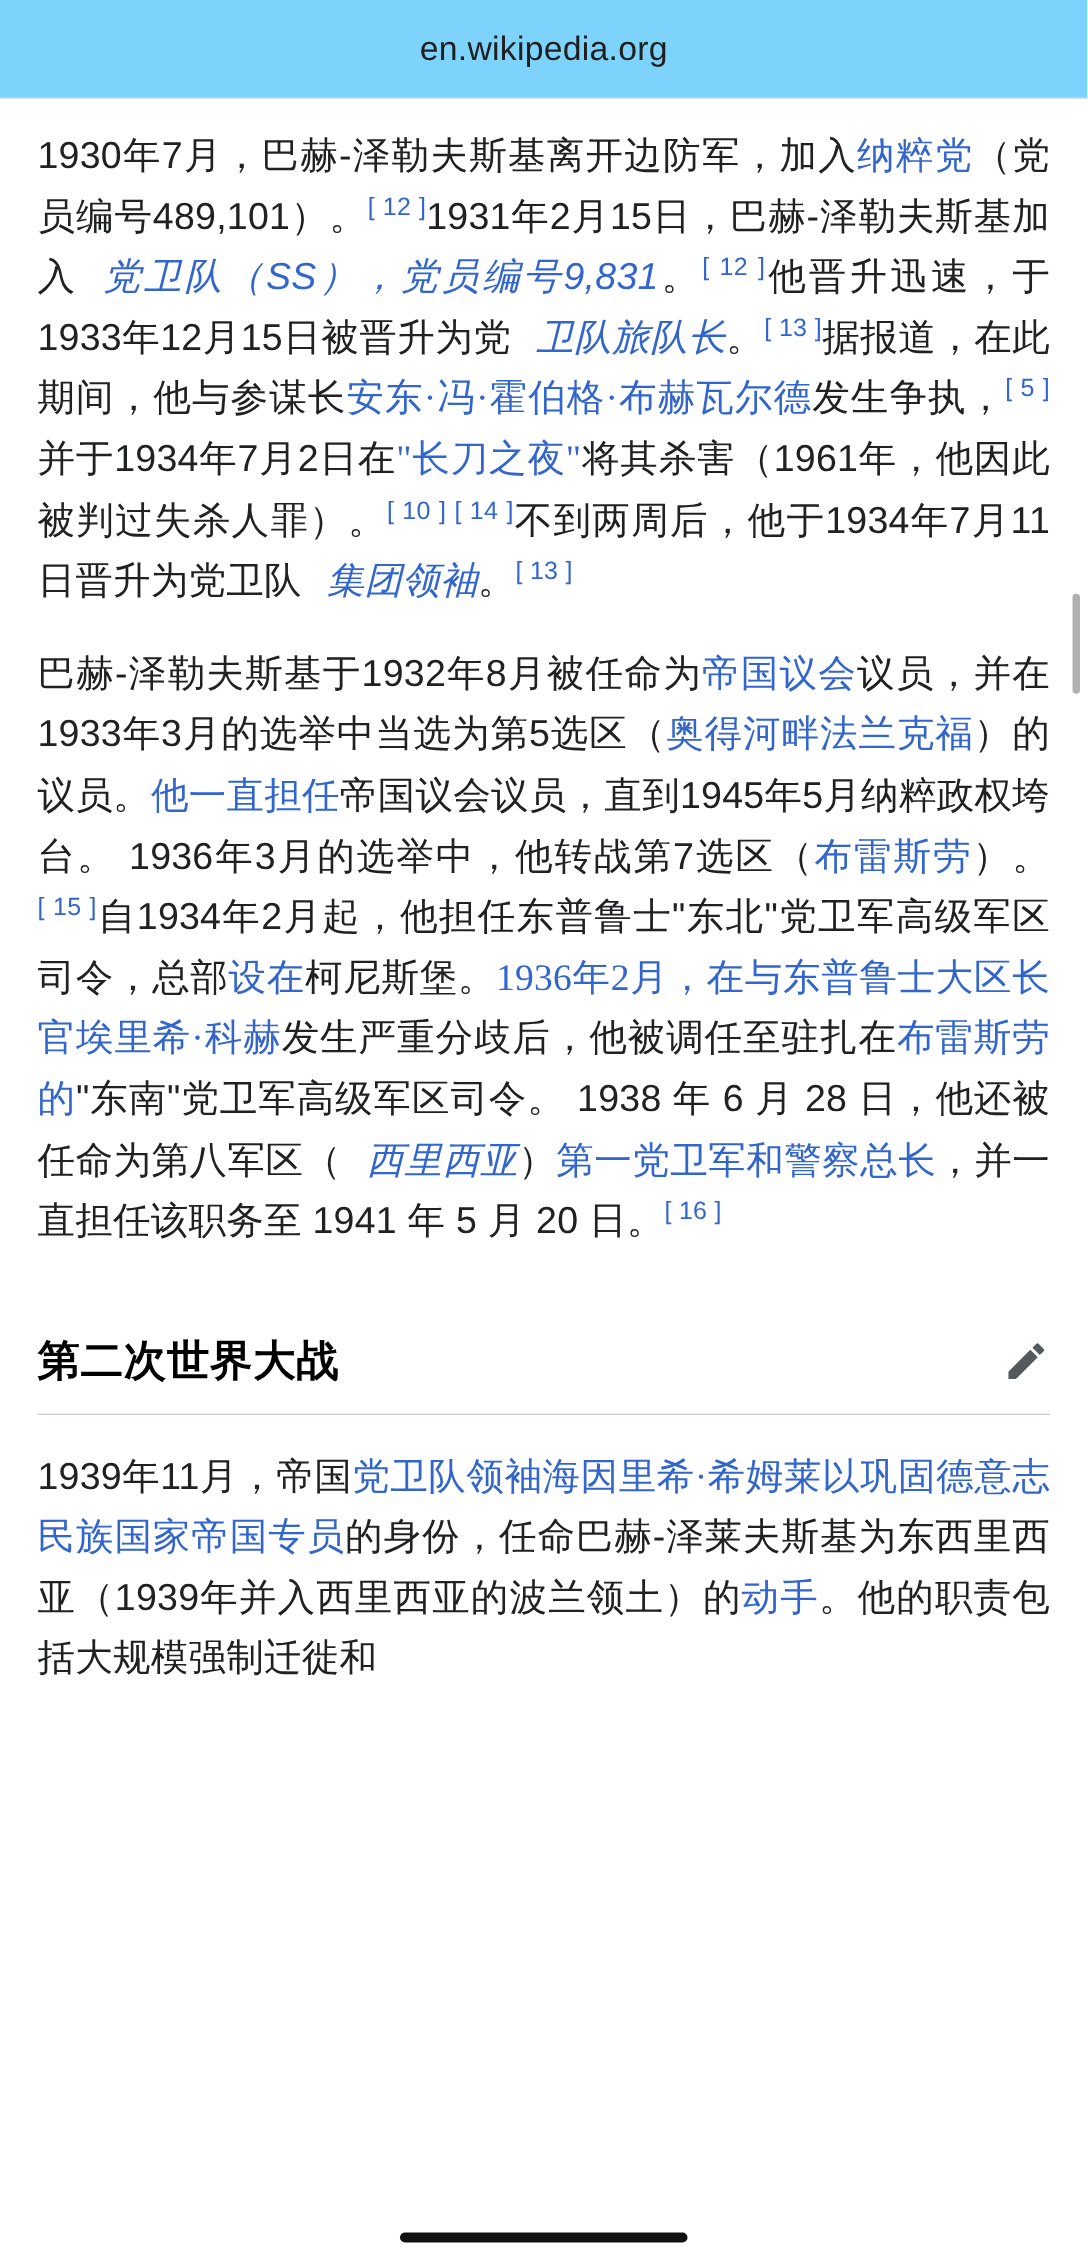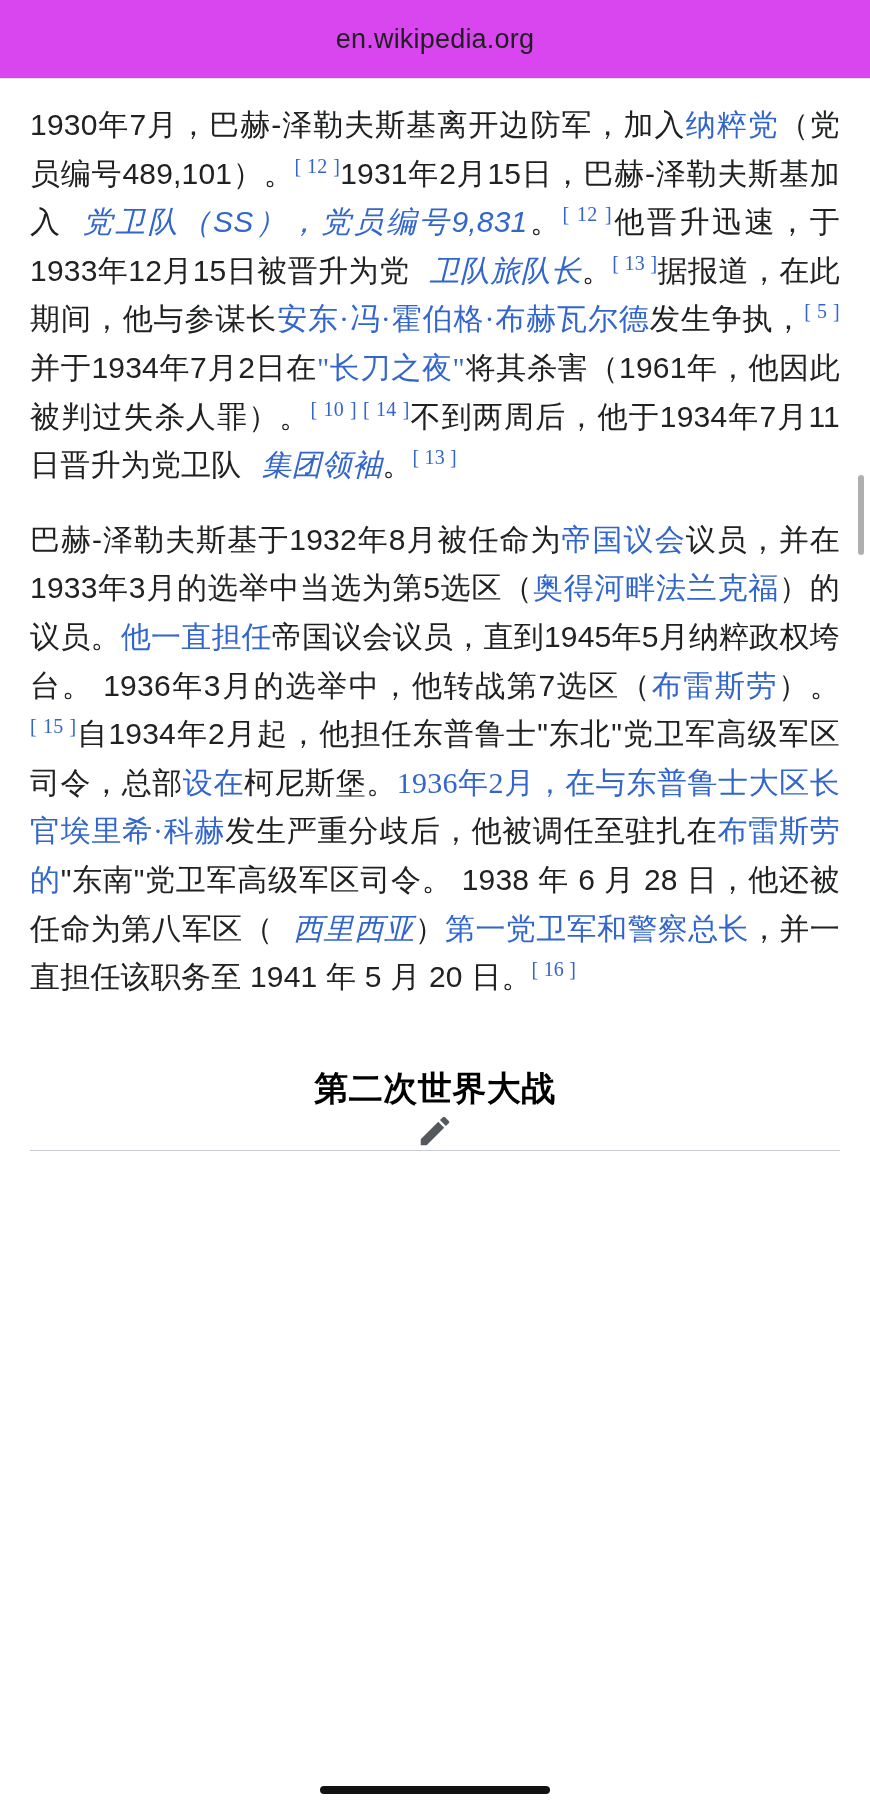--- a/index.html
+++ b/index.html
@@ -14,21 +14,21 @@
     color: #202122;
     position: relative;
     overflow: hidden;
   }
   .browser-bar {
     height: 78px;
     border-bottom: 1px solid #e3e3e3;
     display: flex;
     align-items: center;
     justify-content: center;
-    background: #d946ef;
+    background: #7dd3fc;
   }
   .browser-url {
     font-size: 27px;
     color: #1f1f1f;
     letter-spacing: 0.2px;
   }
   .page {
     padding: 0 30px;
     box-sizing: border-box;
     position: relative;
@@ -54,30 +54,28 @@
   .lnk-ital {
     color: #3366cc;
     font-style: italic;
     margin-left: 20px;
   }
   .ref {
     color: #3366cc;
     font-size: 20px;
     vertical-align: super;
     white-space: nowrap;
-    font-family: Liberation Serif, serif;
   }
   .section-head {
     display: flex;
     align-items: center;
     justify-content: space-between;
     margin-top: 64px;
-    padding-bottom: 0;
+    padding-bottom: 19px;
     border-bottom: 1px solid #c8ccd1;
-    flex-direction: column;
   }
   .section-title {
     font-size: 34px;
     font-weight: bold;
     color: #000000;
     letter-spacing: 0.5px;
   }
   .edit-icon svg {
     display: block;
   }
@@ -116,17 +114,18 @@
 
   <div class="section-head">
     <span class="section-title">第二次世界大战</span>
     <span class="edit-icon">
       <svg width="38" height="38" viewBox="0 0 24 24" fill="#54595d">
         <path d="M3 17.25V21h3.75L17.81 9.94l-3.75-3.75L3 17.25zM20.71 7.04a1 1 0 0 0 0-1.41l-2.34-2.34a1 1 0 0 0-1.41 0l-1.83 1.83 3.75 3.75 1.83-1.83z"></path>
       </svg>
     </span>
   </div>
 
+  <p class="body-text" id="p3"><span>1939年11月，帝国</span><span class="lnk">党卫队领袖海因里希·希姆莱以巩固德意志民族国家帝国专员</span><span>的身份，任命巴赫-泽莱夫斯基为东西里西亚（1939年并入西里西亚的波</span><span>兰领土）的</span><span class="lnk">动手</span><span>。他的职责包括大规模强制迁徙和</span></p>
 
 </div>
 
 <div class="scrollbar"></div>
 <div class="home-indicator"></div>
 
 </body></html>

